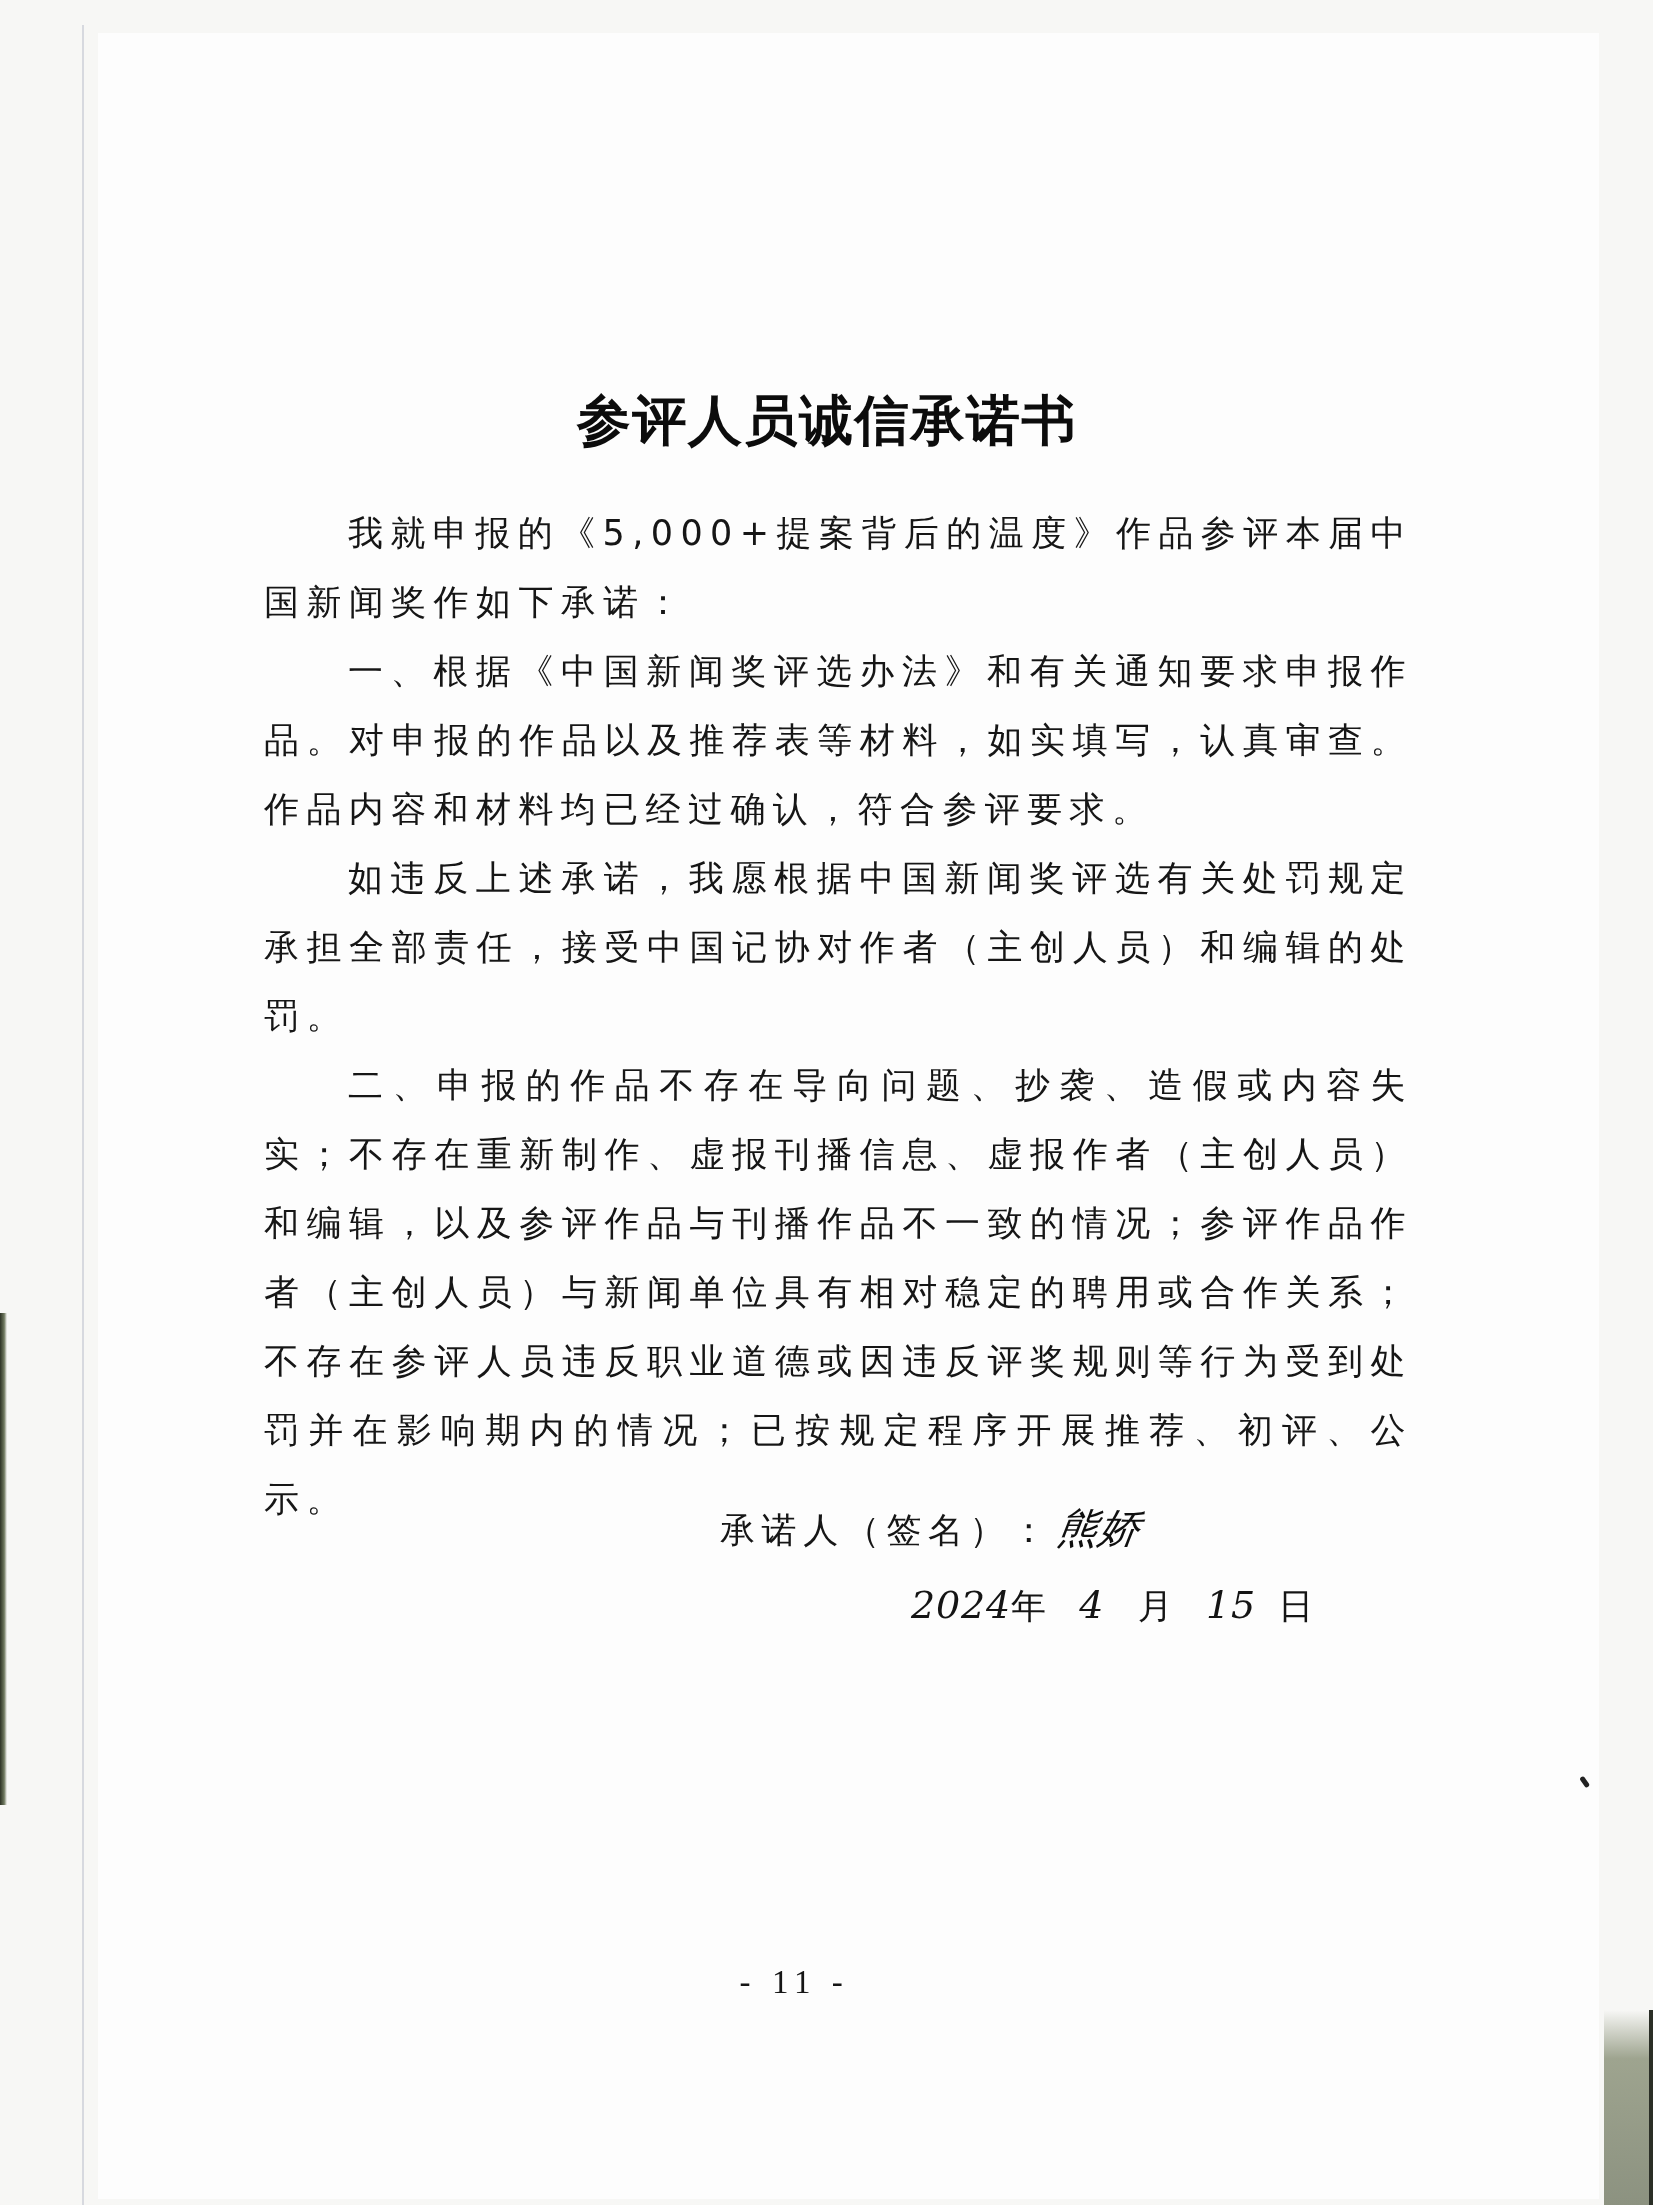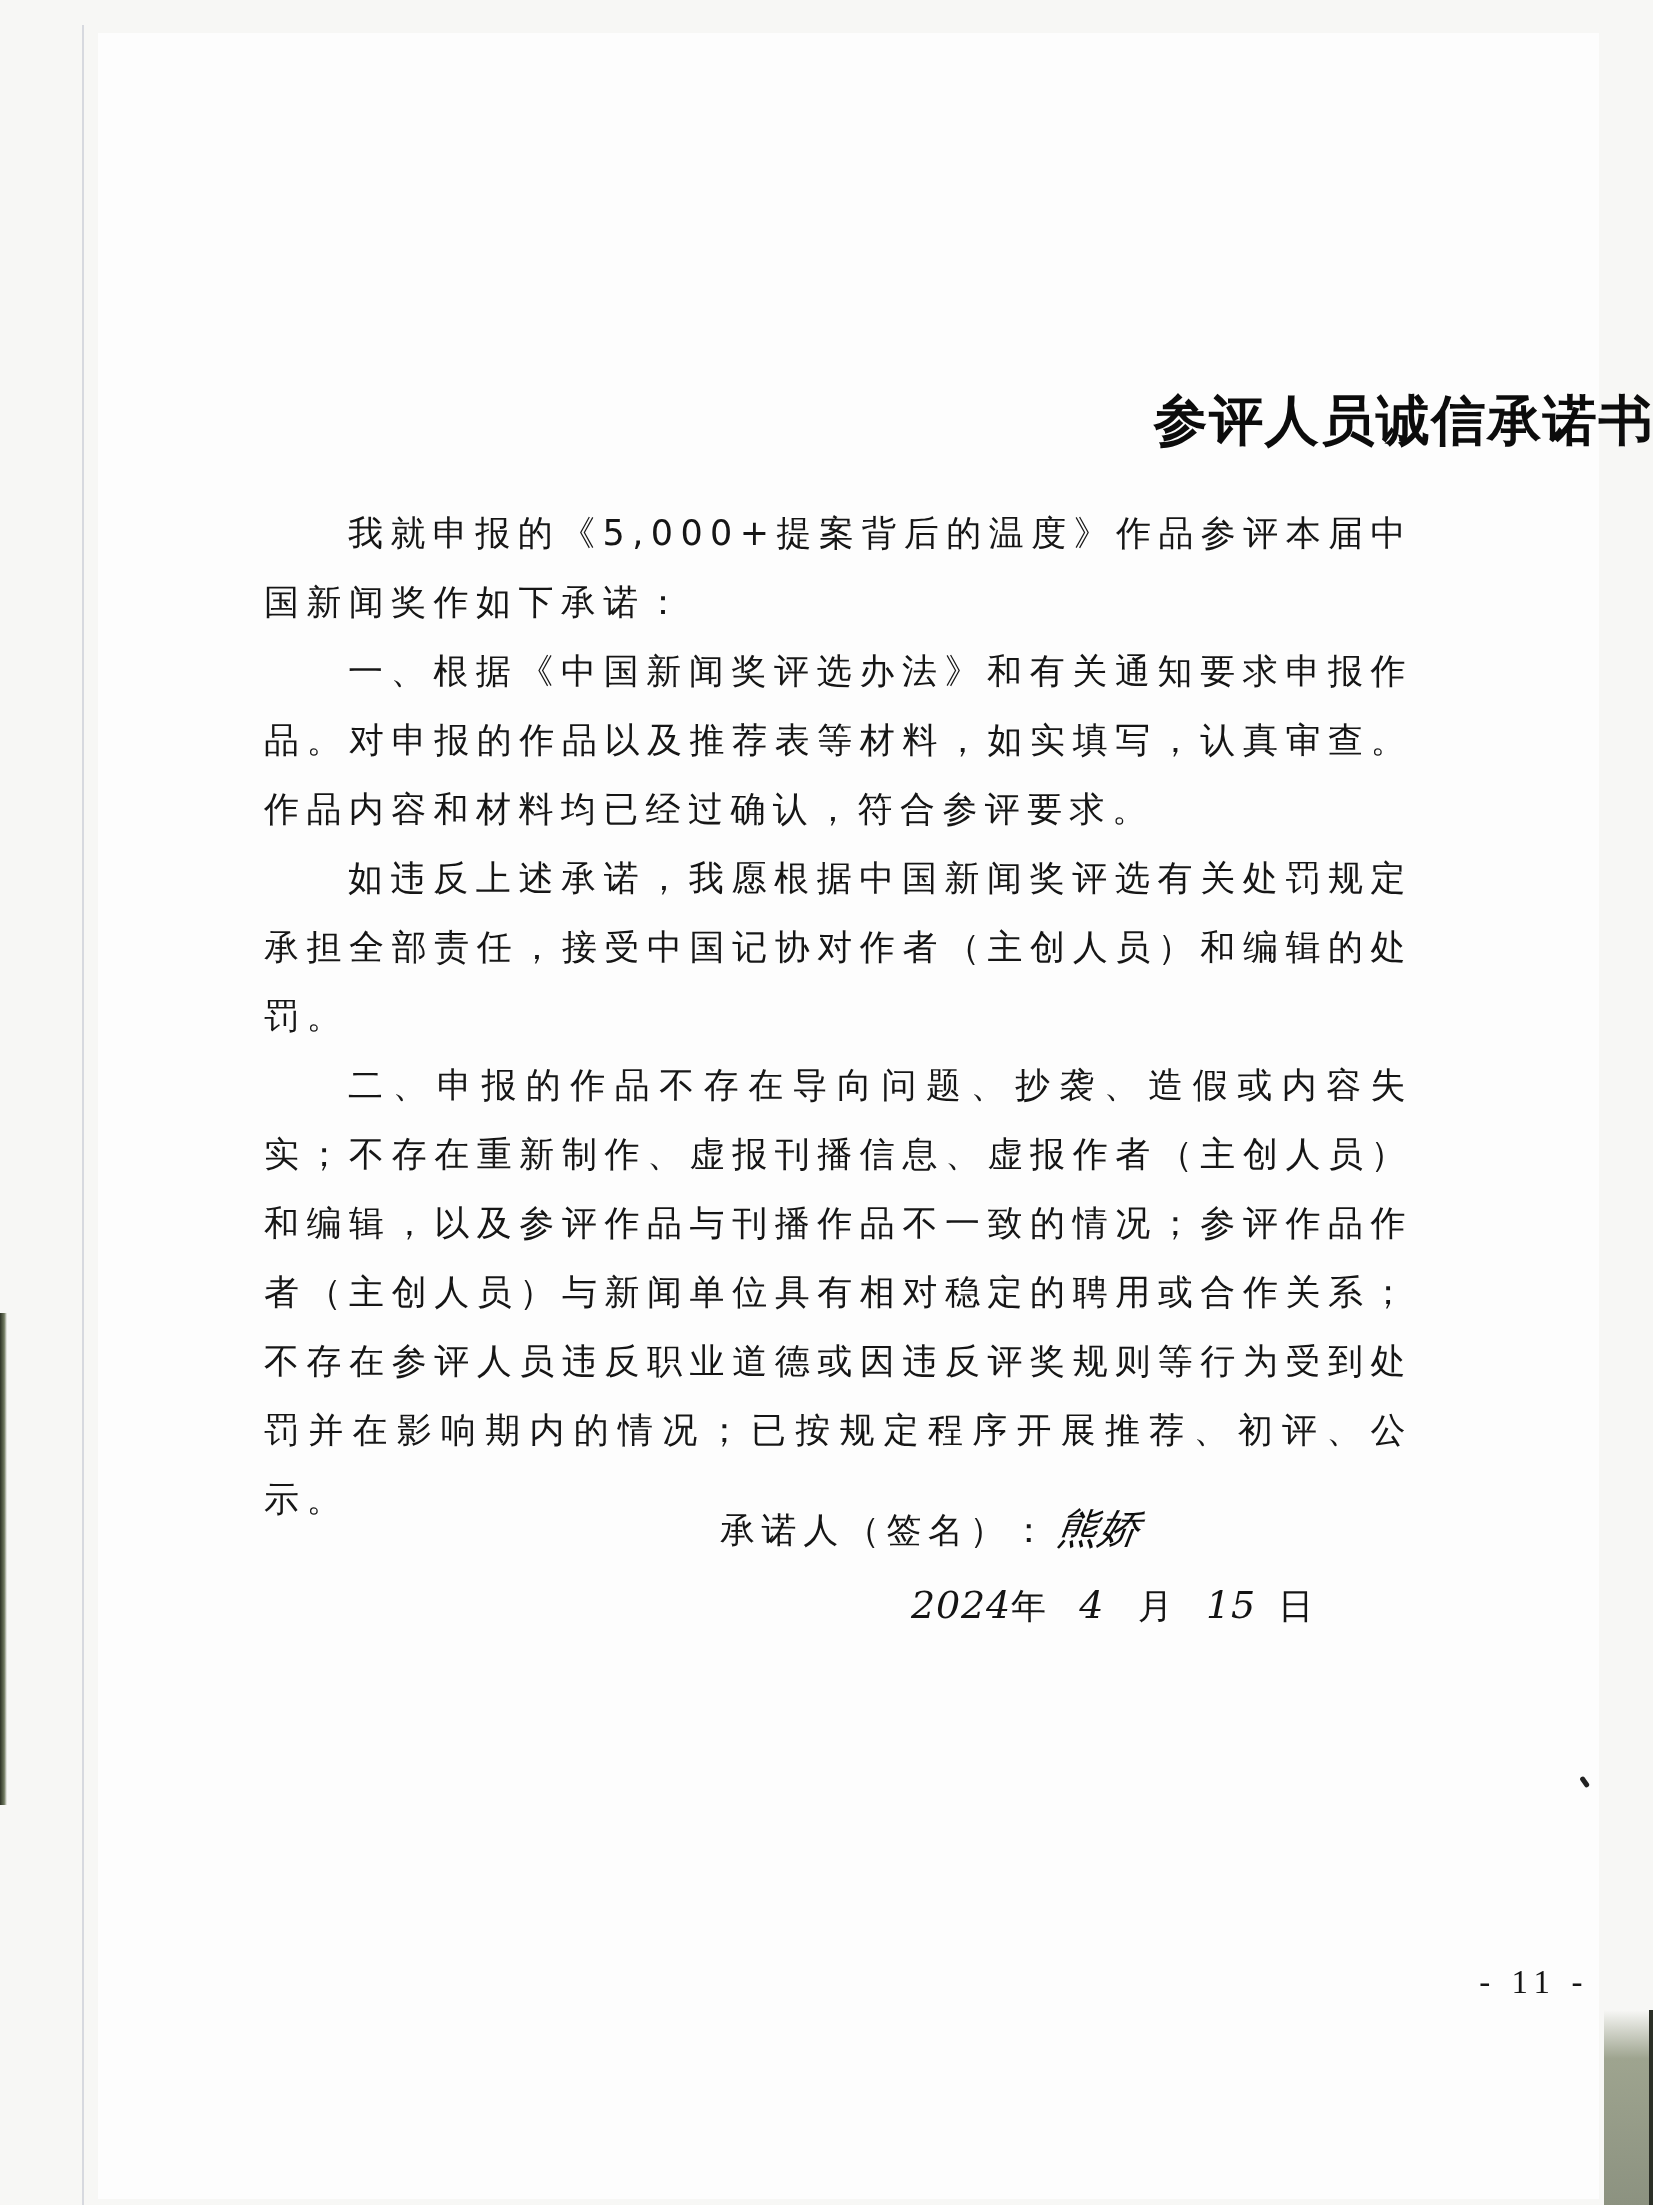--- a/index.html
+++ b/index.html
@@ -51,21 +51,21 @@
     .page {
       position: absolute;
       left: 98px; top: 33px;
       width: 1501px; height: 2166px;
       background: #fdfdfd;
     }
     .title {
       position: absolute;
       left: 0; width: 1654px;
       top: 349px;
-      text-align: right;
+      text-align: center;
       font-family: "DejaVu Serif", serif;
       font-weight: bold;
       font-size: 54px;
       letter-spacing: 1.6px;
       color: #0c0c0c;
     }
     .body-text {
       position: absolute;
       left: 264px;
       width: 1149px;
@@ -113,21 +113,21 @@
     .hand {
       font-family: "DejaVu Serif", serif;
       font-style: italic;
       font-size: 38px;
       letter-spacing: 0.8px;
     }
     .page-number {
       position: absolute;
       left: 0; width: 1589px;
       top: 1964px;
-      text-align: right;
+      text-align: center;
       font-family: "Liberation Serif", serif;
       font-size: 33px;
       color: #151515;
       letter-spacing: 6.6px;
     }
   </style>
 </head>
 <body>
 
 <div class="scan-fold-line"></div>

